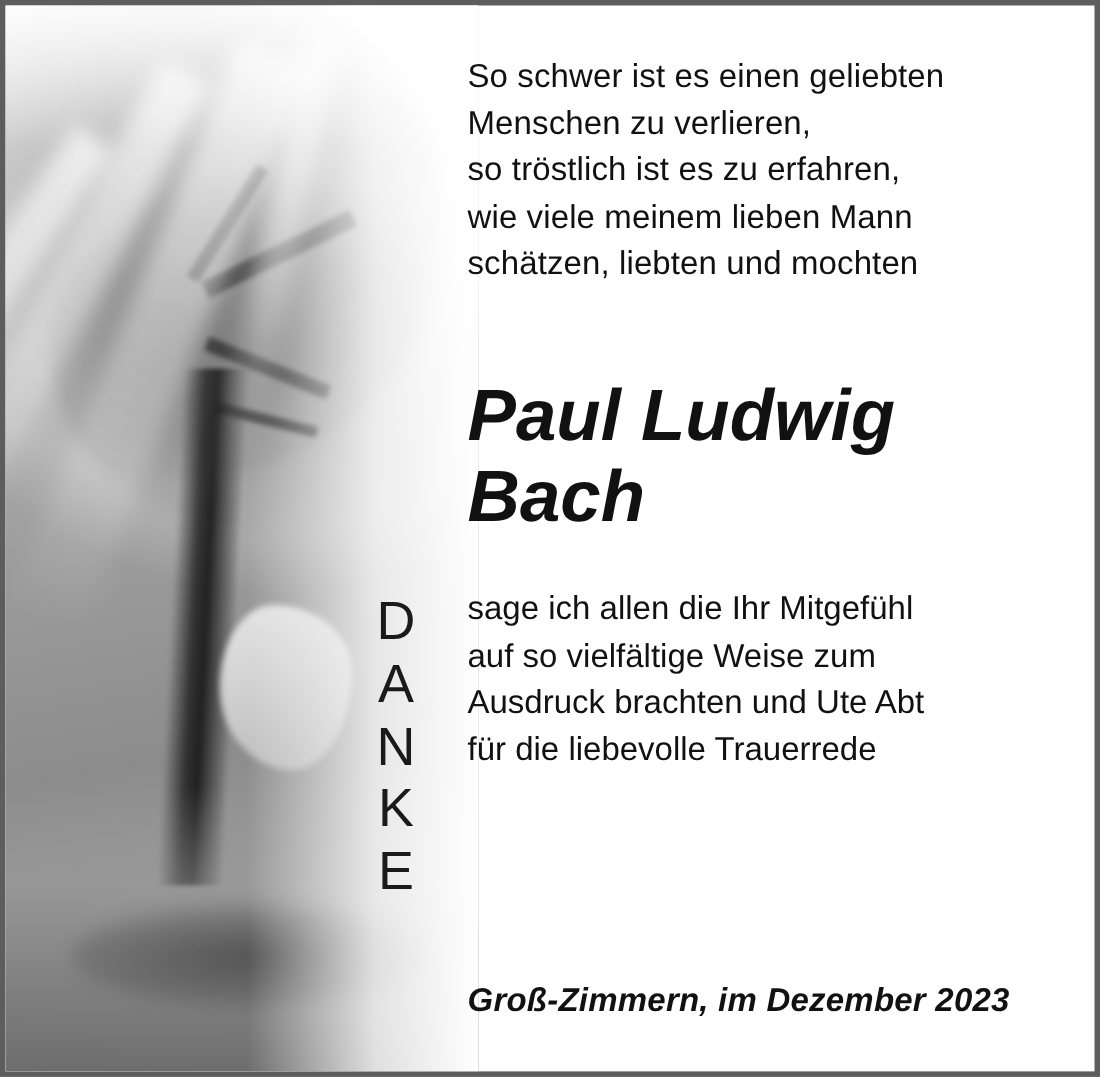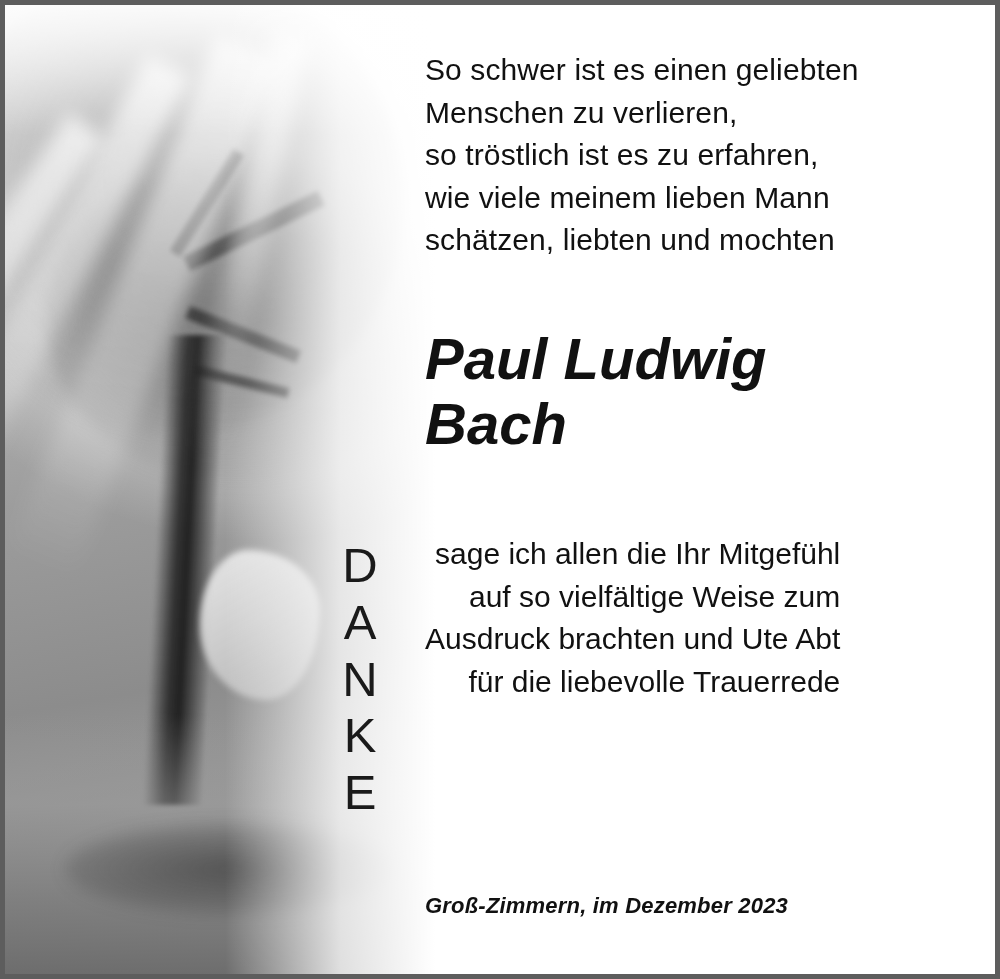--- a/index.html
+++ b/index.html
@@ -135,46 +135,45 @@
   .intro {
     position: absolute;
     top: 44px; left: 5px;
     font-size: 30px;
     line-height: 1.42;
     letter-spacing: 0.1px;
     white-space: pre-line;
   }
   .name {
     position: absolute;
-    top: 322px; left: 5px;
-    font-size: 58px;
+    top: 336px; left: 5px;
+    font-size: 66px;
     font-weight: bold;
     font-style: italic;
     line-height: 1.12;
     white-space: pre-line;
   }
   .thanks {
     position: absolute;
     top: 528px; left: 5px;
     font-size: 30px;
     line-height: 1.42;
     white-space: pre-line;
-    text-align: right;
   }
   .family {
     position: absolute;
     top: 770px; left: 5px;
     font-size: 30px;
     line-height: 1.42;
     white-space: pre-line;
   }
   .place {
     position: absolute;
     top: 888px; left: 5px;
-    font-size: 22px;
+    font-size: 30px;
     font-style: italic;
     font-weight: bold;
     letter-spacing: 0.2px;
   }
   
   .danke {
     position: absolute;
     left: 325px;
     top: 532px;
     width: 60px;

